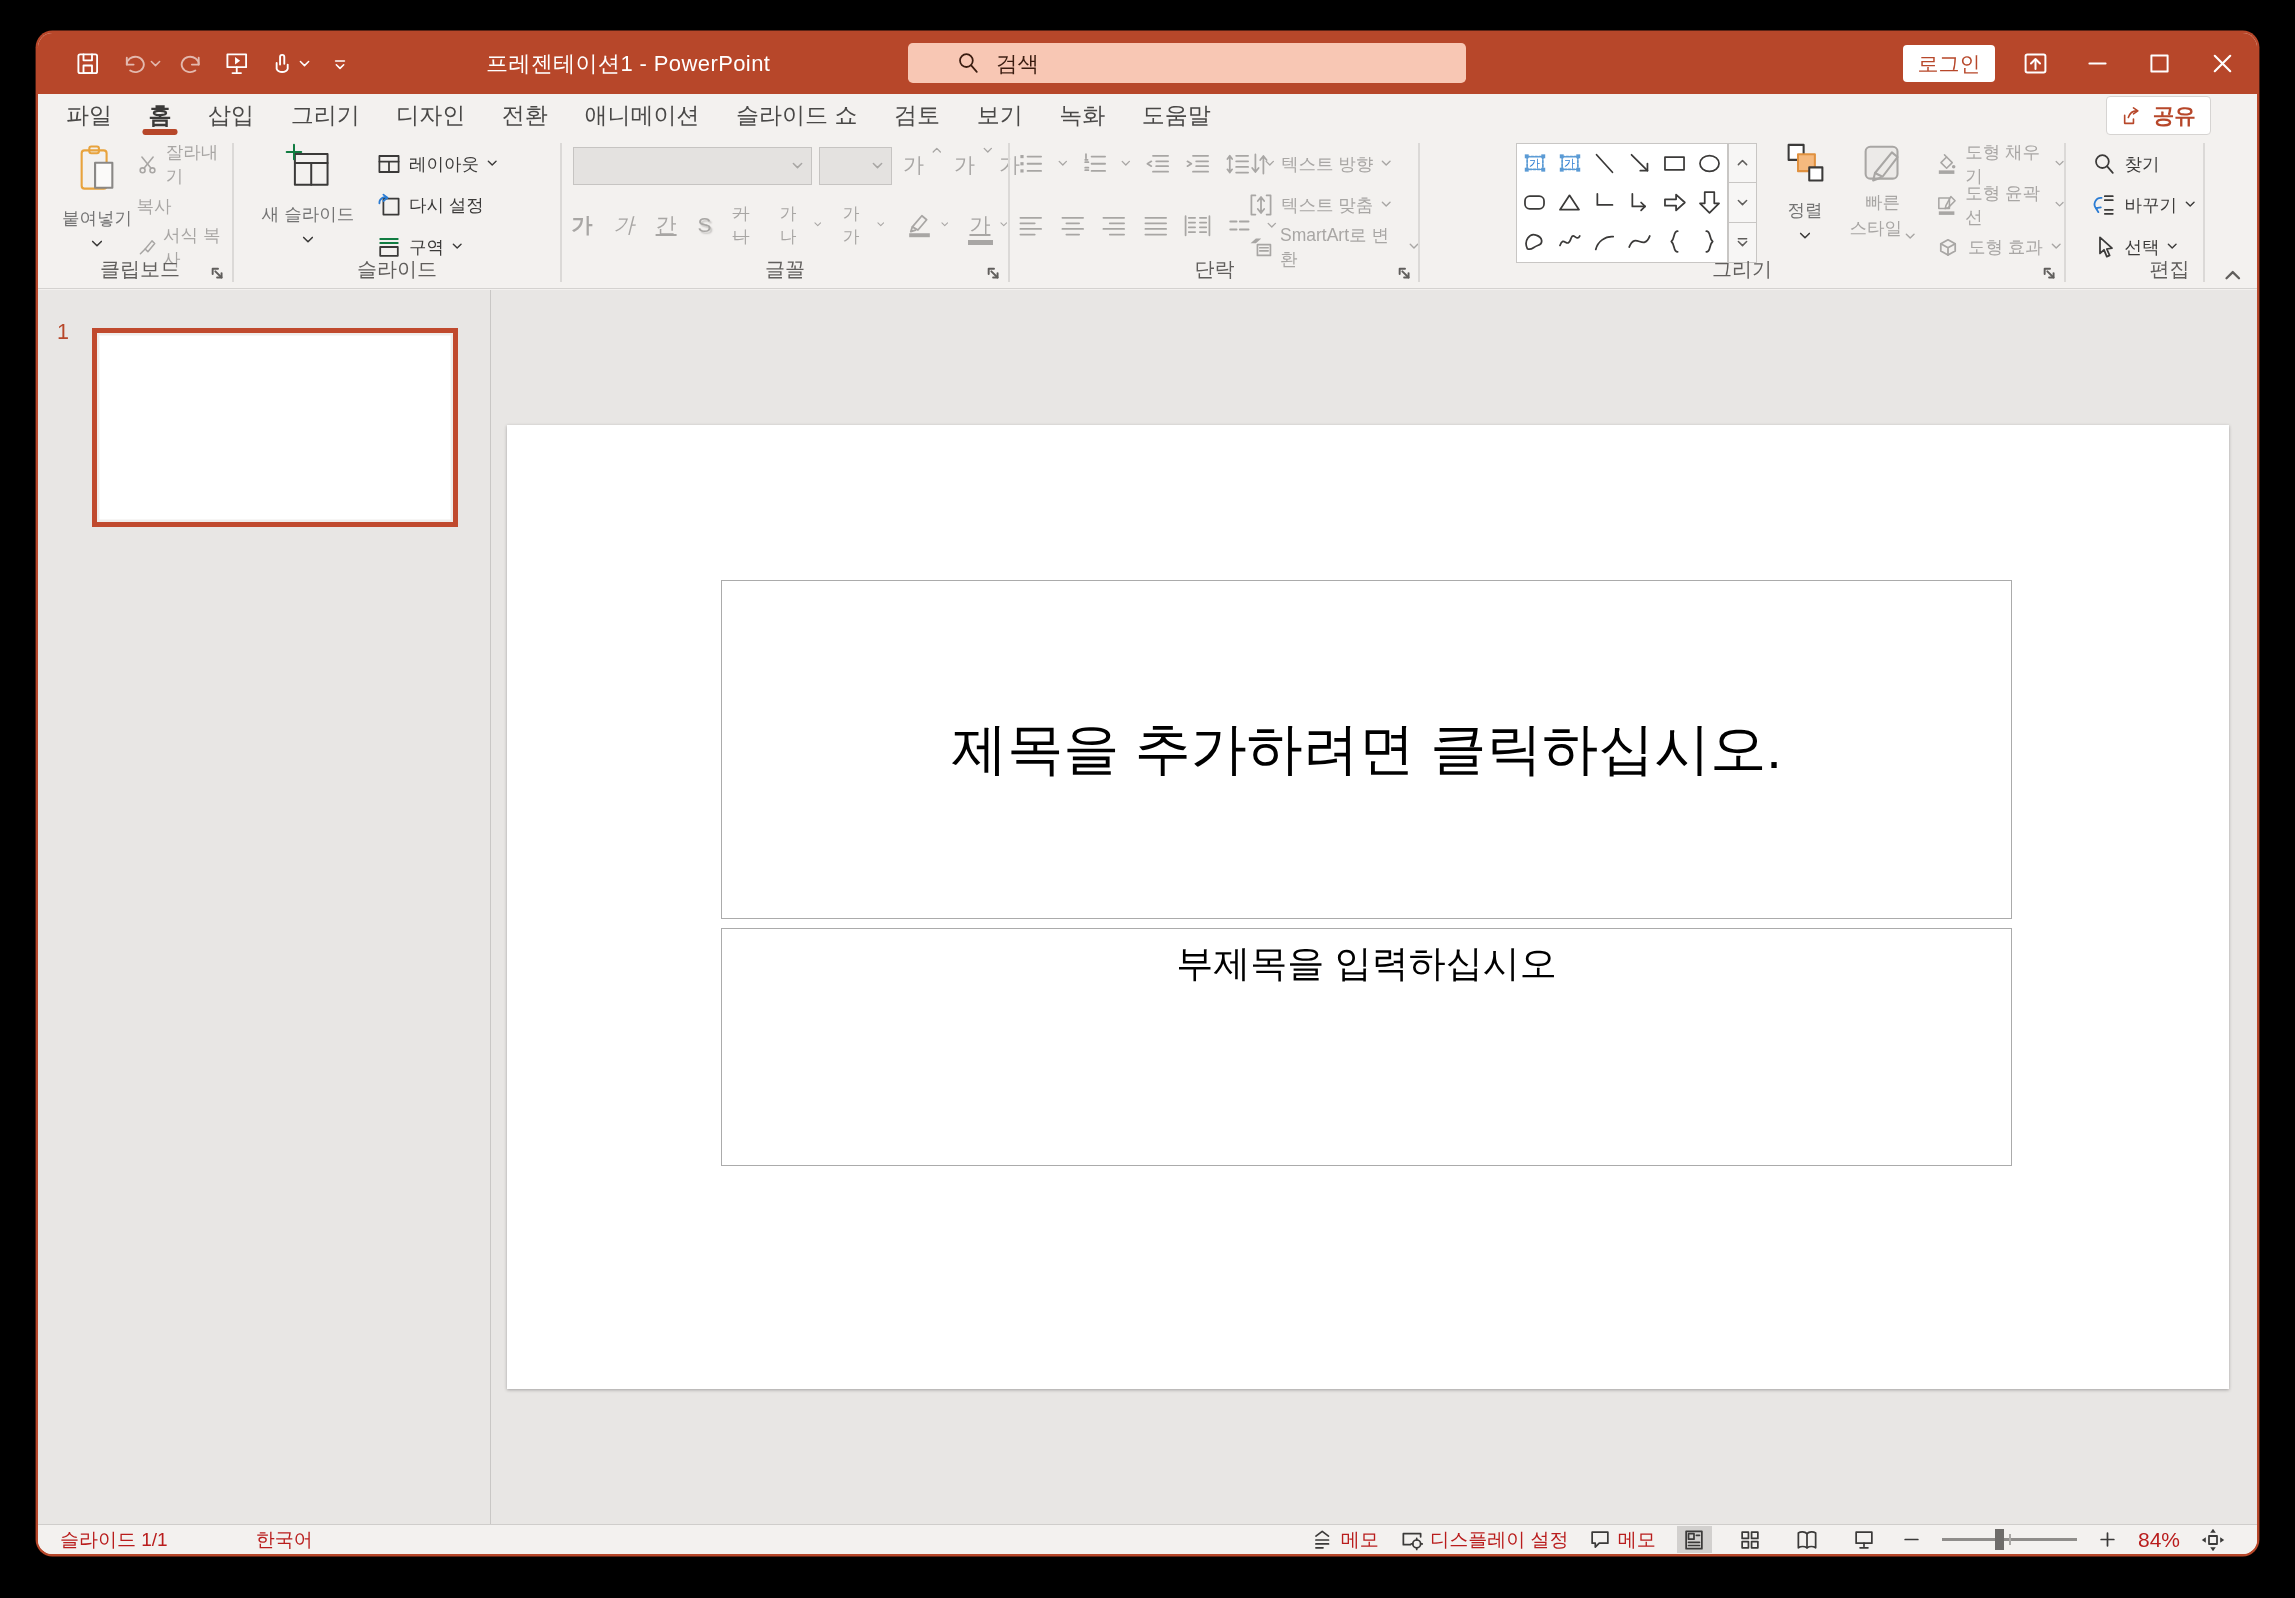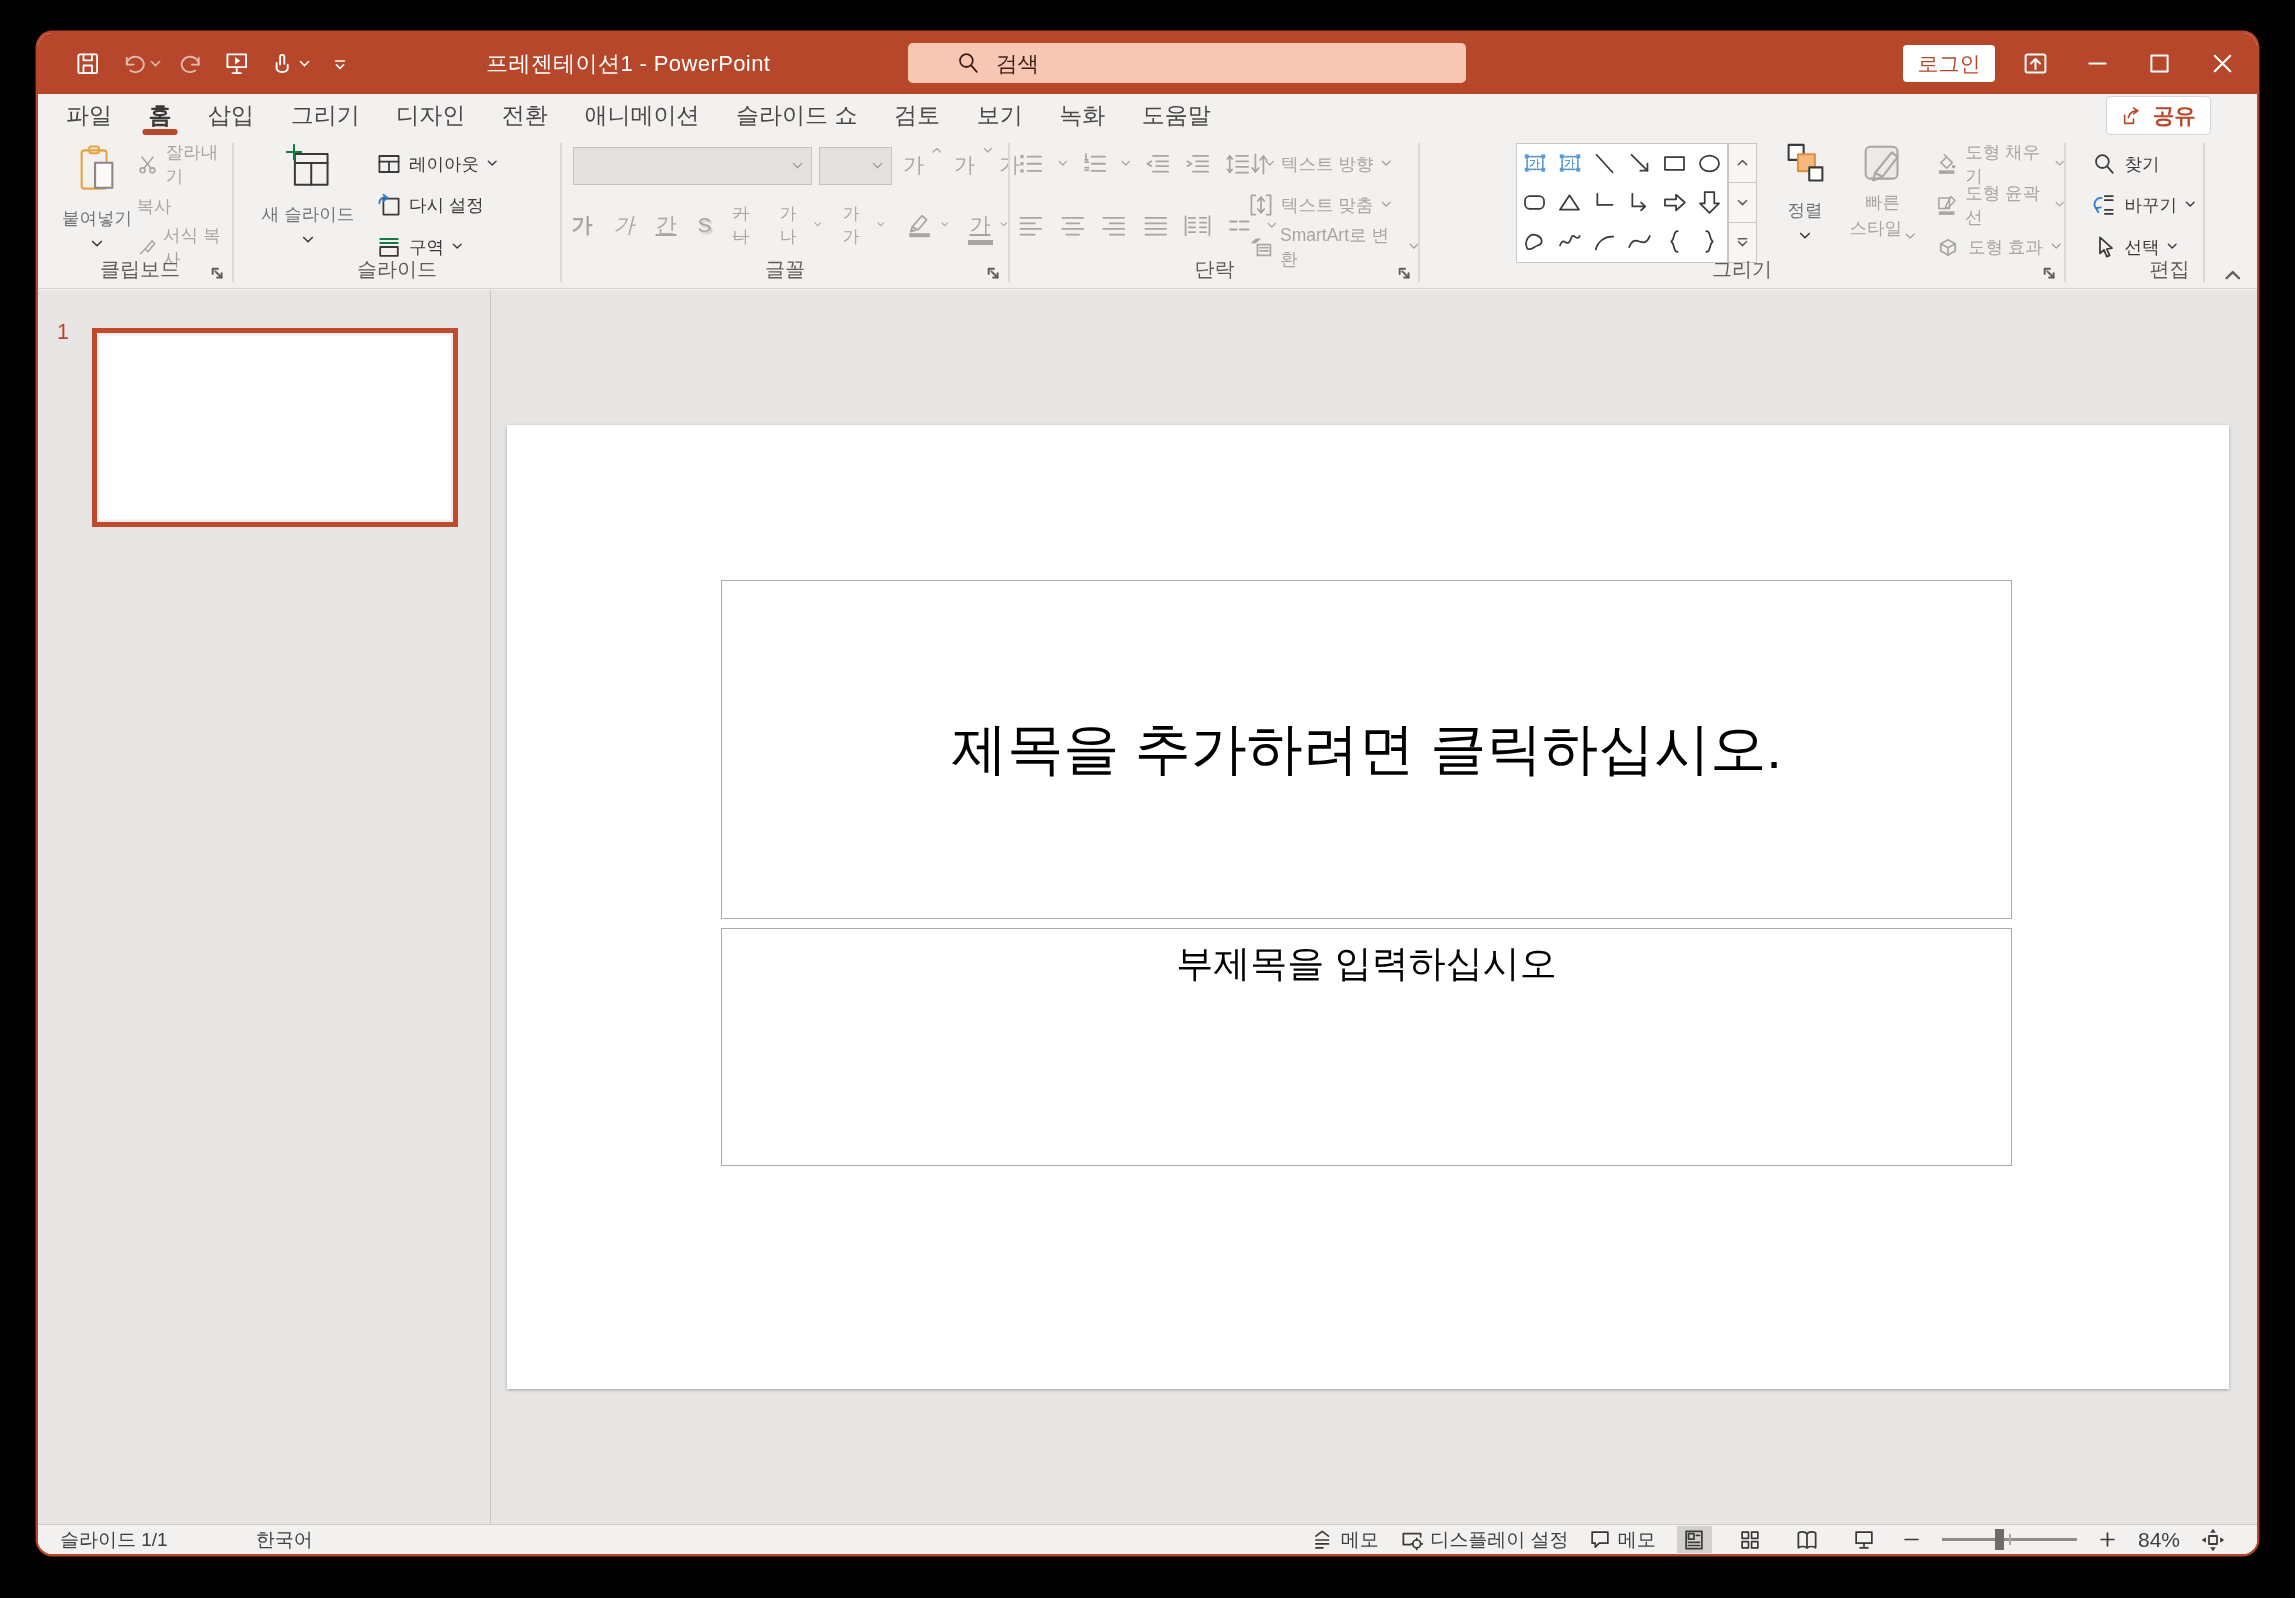--- a/index.html
+++ b/index.html
@@ -36,21 +36,21 @@
   
   .main{position:absolute;left:0;top:257px;right:0;bottom:30px;background:#e8e6e4;}
   .thumbs{position:absolute;left:0;top:0;bottom:0;width:452px;border-right:1.6px solid #c9c7c5;}
   .thumb-num{position:absolute;left:19px;top:30px;color:#b7472a;font-size:21.5px;}
   .thumb{position:absolute;left:54px;top:38px;width:366px;height:199px;background:#fff;border:5.6px solid #c04a2e;box-sizing:border-box;box-shadow:inset 0 0 0 2.4px #efedeb;}
   .slide{position:absolute;left:469px;top:135px;width:1722px;height:964px;background:#fff;box-shadow:0 0.8px 3.2px rgba(0,0,0,.3);}
   .ph{position:absolute;left:214px;width:1291px;border:1.6px solid #ababab;box-sizing:border-box;color:#000;}
   .ph.title{top:155px;height:339px;display:flex;align-items:center;justify-content:center;text-align:center;font-size:56px;line-height:1.3;padding:0 8px;font-weight:400;}
   .ph.subtitle{top:503px;height:238px;display:flex;justify-content:center;align-items:flex-start;padding-top:9.6px;font-size:37px;}
   
-  .statusbar{position:absolute;left:0;right:0;bottom:0;height:30px;background:#f3f1ef;border-top:1.6px solid #cfcdcb;box-sizing:border-box;font-size:19px;color:#404040;}
+  .statusbar{position:absolute;left:0;right:0;bottom:0;height:30px;background:#f3f1ef;border-top:1.6px solid #cfcdcb;box-sizing:border-box;font-size:19px;color:#b91c1c;}
   .sb-left{position:absolute;left:22px;top:0;bottom:0;display:flex;align-items:center;gap:88px;}
   .sb-right{position:absolute;right:32px;top:0;bottom:0;display:flex;align-items:center;gap:21px;}
   .sbi{display:flex;align-items:center;gap:6.4px;}
   .vbtn{padding:2.4px 6.4px;display:flex;align-items:center;}
   .vbtn.active{background:#d2d0ce;}
   .ztrack{position:relative;width:135px;height:2.4px;background:#8f8d8b;}
   .zthumb{position:absolute;left:53px;top:-9.6px;width:8.8px;height:21.5px;background:#6e6c6a;}
   .ztick{position:absolute;left:67px;top:-4.8px;width:1.6px;height:11px;background:#aaa8a6;}
   
   .gallery{position:absolute;left:96px;top:5.6px;width:212px;height:120px;background:#fff;border:1.6px solid #c8c6c4;box-sizing:border-box;display:grid;grid-template-columns:repeat(6,1fr);color:#3b3a39;}

